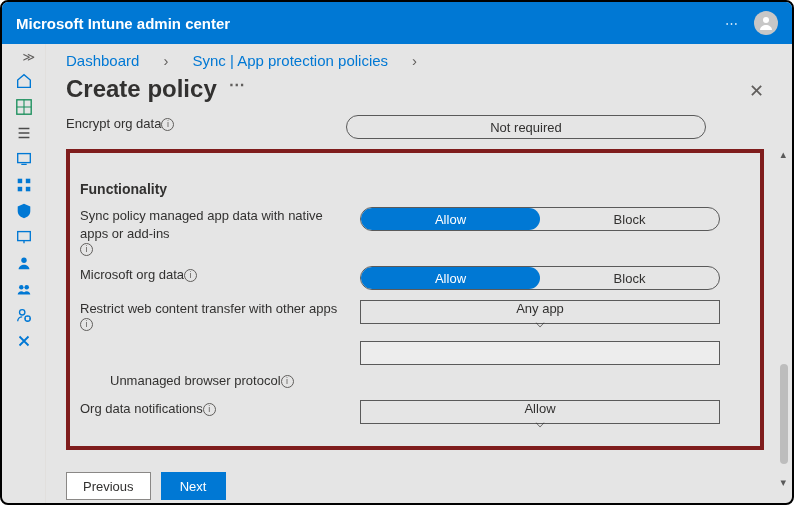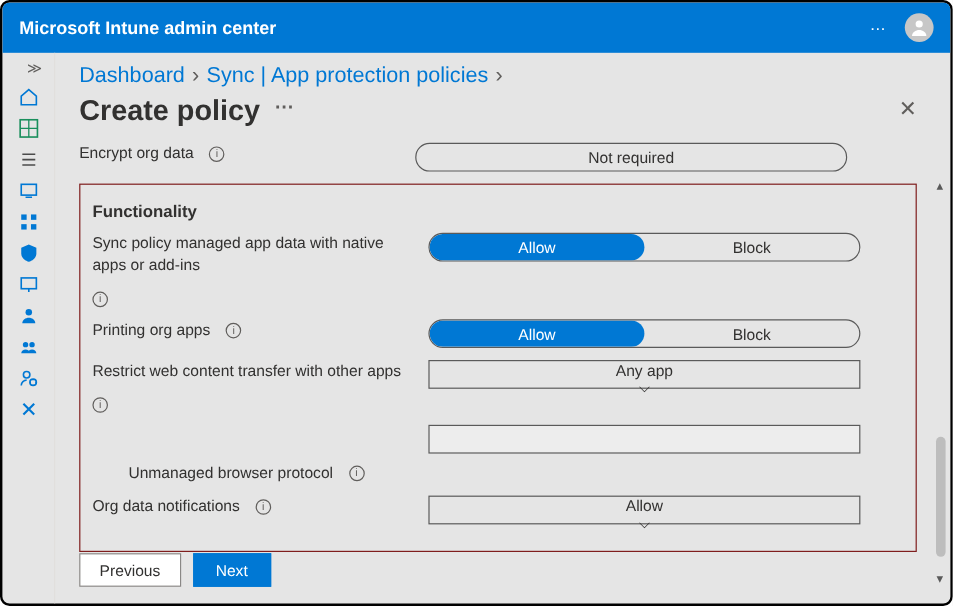--- a/index.html
+++ b/index.html
@@ -7,40 +7,40 @@
   .frame { width: 794px; height: 505px; border: 2px solid #000; border-radius: 8px; overflow: hidden; position: relative; background: #e5e5e5; }
   .titlebar { background: #0078d4; color: #fff; height: 42px; display: flex; align-items: center; padding: 0 14px; justify-content: space-between; }
   .titlebar-left { font-size: 15px; font-weight: 600; }
   .titlebar-right { display: flex; align-items: center; gap: 16px; }
   .avatar { width: 24px; height: 24px; border-radius: 50%; background: #c7c7c7; display: flex; align-items: center; justify-content: center; }
   .contentarea { display: flex; height: calc(100% - 42px); }
   .sidebar { width: 44px; border-right: 1px solid #e1dfdd; display: flex; flex-direction: column; align-items: center; padding-top: 6px; gap: 8px; }
   .collapse { width: 100%; text-align: right; padding-right: 10px; color: #605e5c; font-size: 12px; }
   .nav-ic { width: 18px; height: 18px; display: inline-flex; align-items: center; justify-content: center; }
   .main { flex: 1; position: relative; padding: 8px 28px 0 20px; overflow: hidden; }
-  .breadcrumb { font-size: 18px; color: #0078d4; display: flex; gap: 6px; align-items: center; }
+  .breadcrumb { font-size: 15px; color: #0078d4; display: flex; gap: 24px; align-items: center; }
   .bc-sep { color: #605e5c; }
   .pagetitle { font-size: 24px; font-weight: 600; margin: 6px 0 12px; display: flex; gap: 12px; }
   .pagetitle .more { color: #605e5c; font-size: 16px; letter-spacing: 1px; }
   .close-x { position: absolute; right: 28px; top: 36px; font-size: 18px; color: #605e5c; cursor: pointer; }
   .section-head { font-weight: 600; font-size: 14px; margin: 8px 0; }
   .row { display: flex; align-items: flex-start; margin: 10px 0; }
-  .row .lbl { width: 280px; padding-right: 10px; line-height: 18px; display: flex; align-items: center; flex-wrap: wrap; gap: 13px; }
+  .row .lbl { width: 280px; padding-right: 10px; line-height: 18px; display: flex; align-items: center; flex-wrap: wrap; gap: 0; }
   .row .ctrl { flex: 1; }
   .info { display: inline-flex; align-items: center; justify-content: center; width: 13px; height: 13px; border: 1px solid #605e5c; border-radius: 50%; font-size: 9px; color: #605e5c; line-height: 1; }
   .toggle { display: flex; width: 360px; height: 24px; border: 1px solid #5a5a5a; border-radius: 14px; overflow: hidden; }
   .toggle .opt { flex: 1; display: flex; align-items: center; justify-content: center; font-size: 13px; cursor: pointer; }
   .toggle .opt.sel { background: #0078d4; color: #fff; border-radius: 14px; }
   .toggle .opt.unsel { color: #323130; }
   .select { width: 360px; height: 24px; border: 1px solid #5a5a5a; display: flex; align-items: center; padding: 0 8px; justify-content: space-between; cursor: pointer; flex-direction: column; }
   .select .chev { font-size: 12px; color: #323130; }
   .textbox { width: 360px; height: 24px; border: 1px solid #5a5a5a; background: #ededed; padding: 0 6px; }
-  .redbox { border: 1px solid #7f1d1d; padding: 6px 10px 12px; margin-top: 4px; }
+  .redbox { border: 4px solid #7f1d1d; padding: 20px 10px 12px; margin-top: 4px; }
   .indent { padding-left: 30px; margin-top: 31px; }
-  .footer { display: flex; gap: 10px; margin-top: 1px; }
+  .footer { display: flex; gap: 10px; margin-top: 22px; }
   .btn { height: 28px; padding: 0 16px; font-size: 13px; display: inline-flex; align-items: center; justify-content: center; cursor: pointer; }
   .btn.secondary { background: #fff; border: 1px solid #8a8886; color: #323130; min-width: 80px; }
   .btn.primary { background: #0078d4; border: 1px solid #0078d4; color: #fff; min-width: 65px; }
   .scroll-up, .scroll-dn { position: absolute; right: 6px; font-size: 11px; color: #5a5a5a; }
   .scroll-up { top: 104px; }
   .scroll-dn { bottom: 14px; }
   .scroll-thumb { position: absolute; right: 4px; top: 320px; width: 8px; height: 100px; background: #bdbdbd; border-radius: 4px; }
 </style>
 </head>
 <body>
@@ -173,21 +173,21 @@
           <div class="ctrl">
             <div class="toggle">
               <div class="opt sel">Allow</div>
               <div class="opt unsel">Block</div>
             </div>
           </div>
         </div>
 
         <div class="row">
           <div class="lbl">
-            <span>Printing org apps</span>
+            <span>Microsoft org data</span>
             <span class="info">i</span>
           </div>
           <div class="ctrl">
             <div class="toggle">
               <div class="opt sel">Allow</div>
               <div class="opt unsel">Block</div>
             </div>
           </div>
         </div>
 

